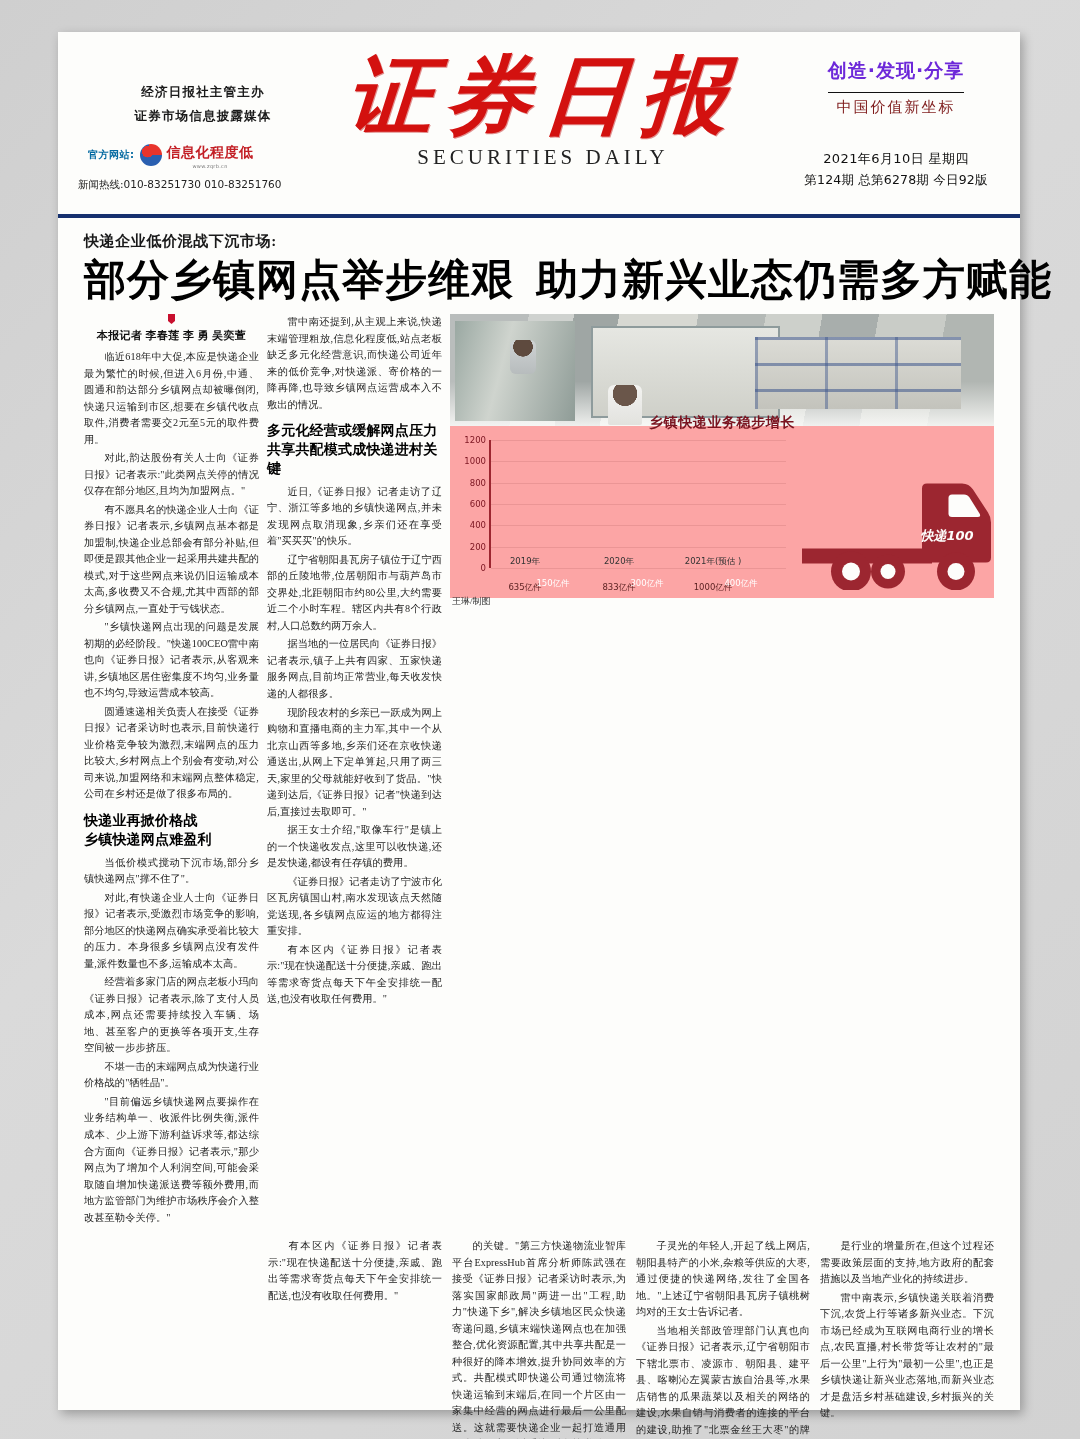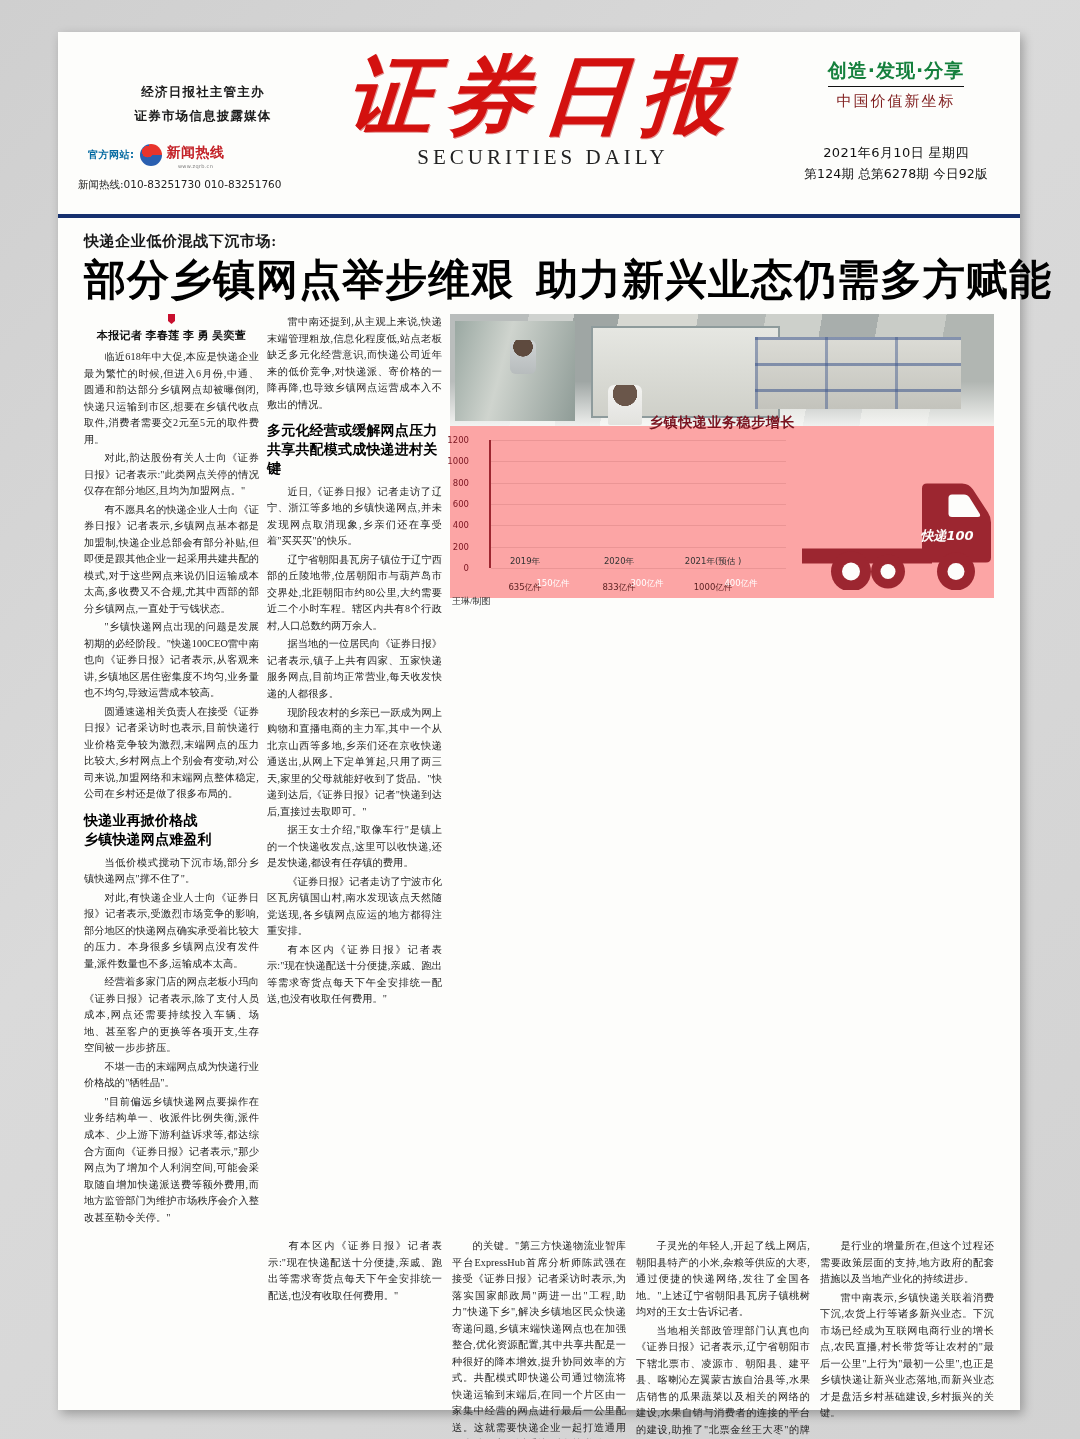--- a/index.html
+++ b/index.html
@@ -122,24 +122,24 @@
   .mh-right {
     position: absolute;
     right: 14px; top: 26px;
     width: 220px;
     text-align: center;
     font-family: "DejaVu Sans", sans-serif;
   }
   .mh-slogan1 {
     font-size: 19px;
     font-weight: bold;
-    color: #15803d;
+    color: #6d28d9;
     letter-spacing: 1px;
     border-bottom: 1.5px solid #111;
-    padding-bottom: 2px;
+    padding-bottom: 8px;
     display: inline-block;
   }
   .mh-slogan2 {
     font-size: 15px;
     color: #7f1d1d;
     letter-spacing: 2px;
     margin-top: 5px;
   }
   .mh-date {
     margin-top: 30px;
@@ -295,21 +295,21 @@
   }
   .y-axis-labels {
     position: absolute; left: 0; top: 0;
     width: 30px; height: 100%;
     font-size: 8.5px;
     color: #7a1420;
     font-family: "DejaVu Sans", sans-serif;
   }
   .y-axis-labels span {
     position: absolute;
-    right: 17px;
+    right: 0;
     transform: translateY(-50%);
     white-space: nowrap;
   }
   .axis-line {
     position: absolute;
     left: 33px; top: 0;
     width: 2px; height: 100%;
     background: #9c2630;
   }
   .gridlines {
@@ -389,21 +389,21 @@
 
   <div id="masthead">
 
     <div class="mh-left">
       <div class="mh-org">经济日报社主管主办</div>
       <div class="mh-org">证券市场信息披露媒体</div>
       <div class="mh-site">
         <span class="mh-site-label">官方网站:</span>
         <span class="site-logo-swirl"></span>
         <span>
-          <span class="site-logo-text">新闻热线</span>
+          <span class="site-logo-text">信息化程度低</span>
           <div class="site-logo-url">www.zqrb.cn</div>
         </span>
       </div>
       <div class="mh-hotline">新闻热线:010-83251730  010-83251760</div>
     </div>
 
     <div class="mh-center">
       <div class="mh-title">证券日报</div>
       <div class="mh-title-en">SECURITIES DAILY</div>
     </div>

